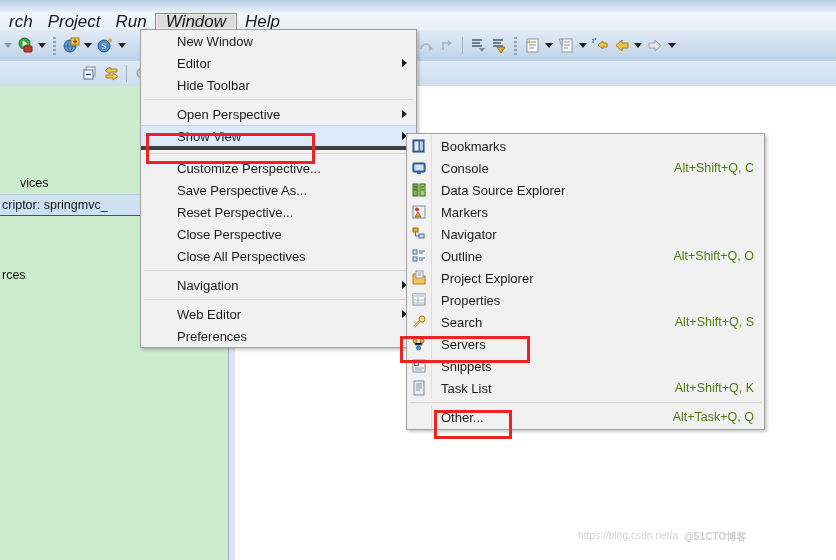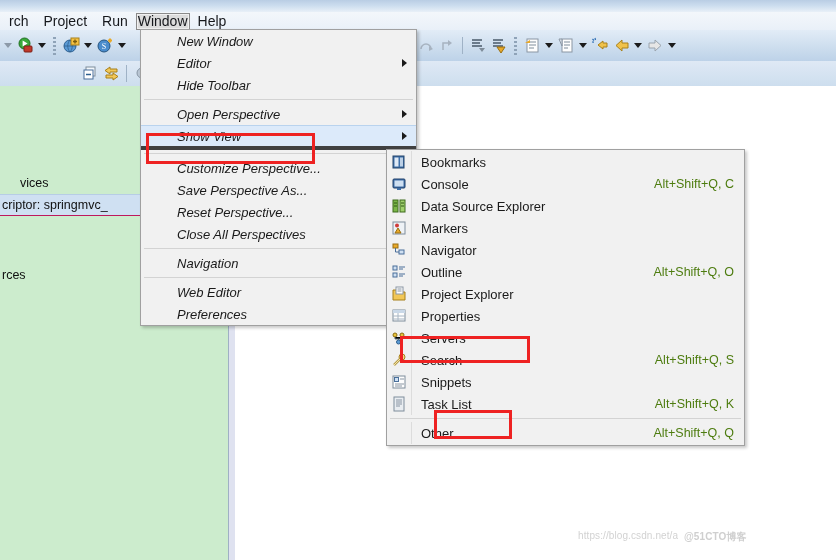--- a/index.html
+++ b/index.html
@@ -19,25 +19,25 @@
     border-bottom:1px solid #9fb6d0;
   }
 
   .menubar{
     position:absolute;left:0;top:12px;width:836px;height:18px;
     background:linear-gradient(to bottom,#f3f7fb 0%,#e9f0f8 100%);
     border-bottom:1px solid #c3d4e6;
   }
   .menubar-inner{display:flex;align-items:center;height:18px;padding-left:2px;}
   .menu-item{
-    font-size:14px;color:#16181c;padding:1px 7px;margin-right:1px;
-    white-space:nowrap;line-height:15px;
+    font-size:17px;color:#16181c;padding:1px 7px;margin-right:1px;
+    white-space:nowrap;line-height:15px;font-style:italic;
   }
   .menu-item.pressed{
-    background:#dcdcdc;border:1px solid #8a8a8a;padding:0px 1px;
+    background:#dcdcdc;border:1px solid #8a8a8a;padding:0px 10px;
     box-shadow:inset 0 0 0 1px #f0f0f0;
   }
 
   .toolbar{
     position:absolute;left:0;top:30px;width:836px;height:31px;
     background:linear-gradient(to bottom,#e2ecf7 0%,#cfdfef 50%,#bdd2e8 100%);
     border-bottom:1px solid #a8bed6;
   }
   .toolbar2{
     position:absolute;left:0;top:61px;width:836px;height:25px;
@@ -87,22 +87,22 @@
     font-size:10px;color:#d2d2d2;white-space:nowrap;letter-spacing:.1px;
   }
   .watermark .w2{position:absolute;left:106px;top:0;color:#cfcfcf;font-weight:bold;}
 
   
   .menu-panel{
     position:absolute;background:#f1f1f1;border:1px solid #a0a0a0;
     box-shadow:2px 2px 3px rgba(0,0,0,.22);
     z-index:40;
   }
-  #window-menu{left:140px;top:29px;width:275px;font-style:italic;}
-  #showview-menu{left:386px;top:133px;width:357px;margin-top:16px;}
+  #window-menu{left:140px;top:29px;width:275px;}
+  #showview-menu{left:406px;top:133px;width:357px;}
 
   .mrow{
     position:relative;display:flex;align-items:center;height:22px;
     font-size:13px;color:#1a1a1a;white-space:nowrap;
   }
   .mrow .mlabel{flex:0 0 auto;}
   .mrow .maccel{position:absolute;right:10px;font-size:12.5px;color:#4d7c0f;}
   .mrow .marrow{
     position:absolute;right:9px;width:0;height:0;
     border-top:4px solid transparent;border-bottom:4px solid transparent;
@@ -333,20 +333,23 @@
       <div class="mrow">
         <span class="mlabel">Customize Perspective...</span>
       </div>
       <div class="mrow">
         <span class="mlabel">Save Perspective As...</span>
       </div>
       <div class="mrow">
         <span class="mlabel">Reset Perspective...</span>
       </div>
       <div class="mrow">
+        <span class="mlabel">Close Perspective</span>
+      </div>
+      <div class="mrow">
         <span class="mlabel">Close All Perspectives</span>
       </div>
       <div class="msep"></div>
       <div class="mrow">
         <span class="mlabel">Navigation</span>
         <span class="marrow"></span>
       </div>
       <div class="msep"></div>
       <div class="mrow">
         <span class="mlabel">Web Editor</span>
@@ -440,48 +443,48 @@
       <div class="mrow">
         <span class="icocol">
           <svg width="16" height="16" viewBox="0 0 16 16">
             <rect x="2" y="2" width="12" height="11" fill="#fdfdfd" stroke="#7f8d9b"></rect>
             <rect x="2" y="2" width="12" height="3" fill="#c9d8e8"></rect>
             <path d="M7 5v8M2 8h12M2 11h12" stroke="#a8b6c4"></path>
           </svg>
         </span>
         <span class="divline"></span>
         <span class="mlabel">Properties</span>
+      </div>
+      <div class="mrow">
+        <span class="icocol">
+          <svg width="16" height="16" viewBox="0 0 16 16">
+            <circle cx="11" cy="5" r="3" fill="#f2d98c" stroke="#a8801a"></circle>
+            <path d="M9 7L3 13" stroke="#b9a04e" stroke-width="2.5"></path>
+            <path d="M9 7L3 13" stroke="#f2e2a8" stroke-width="1"></path>
+          </svg>
+        </span>
+        <span class="divline"></span>
+        <span class="mlabel">Search</span>
+        <span class="maccel">Alt+Shift+Q, S</span>
       </div>
       <div class="mrow">
         <span class="icocol">
           <svg width="16" height="16" viewBox="0 0 16 16">
             <circle cx="4" cy="5" r="2" fill="#e8c23a" stroke="#8a6c10"></circle>
             <circle cx="11" cy="5" r="2" fill="#e8c23a" stroke="#8a6c10"></circle>
             <circle cx="7.5" cy="12" r="2" fill="#5b9bd5" stroke="#2d5f8f"></circle>
             <path d="M4 7v2h7V7M7.5 9v1" stroke="#5a6a7a"></path>
           </svg>
         </span>
         <span class="divline"></span>
         <span class="mlabel">Servers</span>
       </div>
       <div class="mrow">
         <span class="icocol">
           <svg width="16" height="16" viewBox="0 0 16 16">
-            <circle cx="11" cy="5" r="3" fill="#f2d98c" stroke="#a8801a"></circle>
-            <path d="M9 7L3 13" stroke="#b9a04e" stroke-width="2.5"></path>
-            <path d="M9 7L3 13" stroke="#f2e2a8" stroke-width="1"></path>
-          </svg>
-        </span>
-        <span class="divline"></span>
-        <span class="mlabel">Search</span>
-        <span class="maccel">Alt+Shift+Q, S</span>
-      </div>
-      <div class="mrow">
-        <span class="icocol">
-          <svg width="16" height="16" viewBox="0 0 16 16">
             <rect x="2" y="2" width="12" height="12" fill="#fdfdfd" stroke="#7f8d9b"></rect>
             <rect x="3.5" y="3.5" width="4" height="4" fill="#cfe0f2" stroke="#4a6f9a"></rect>
             <path d="M9 5h4M4 10h9M4 12h7" stroke="#8a96a3"></path>
           </svg>
         </span>
         <span class="divline"></span>
         <span class="mlabel">Snippets</span>
       </div>
       <div class="mrow">
         <span class="icocol">
@@ -492,21 +495,21 @@
         </span>
         <span class="divline"></span>
         <span class="mlabel">Task List</span>
         <span class="maccel">Alt+Shift+Q, K</span>
       </div>
       <div class="msep"></div>
       <div class="mrow">
         <span class="icocol"></span>
         <span class="divline"></span>
         <span class="mlabel">Other...</span>
-        <span class="maccel">Alt+Shift+Q, Q</span>
+        <span class="maccel">Alt+Task+Q, Q</span>
       </div>
     </div>
 
   <div class="redbox" id="rb-showview"></div>
   <div class="redbox" id="rb-servers"></div>
   <div class="redbox" id="rb-other"></div>
 
 </div>
 
 </body></html>

